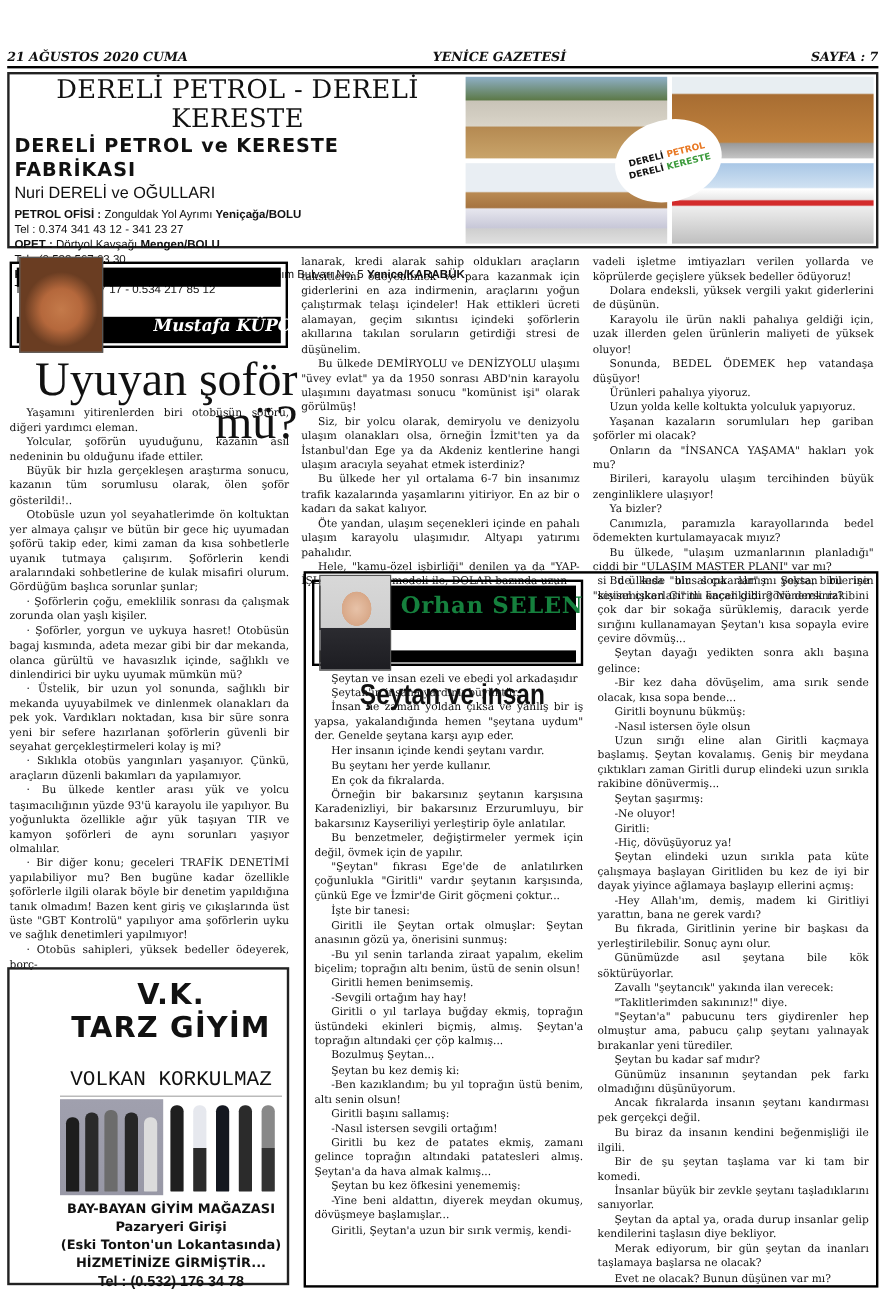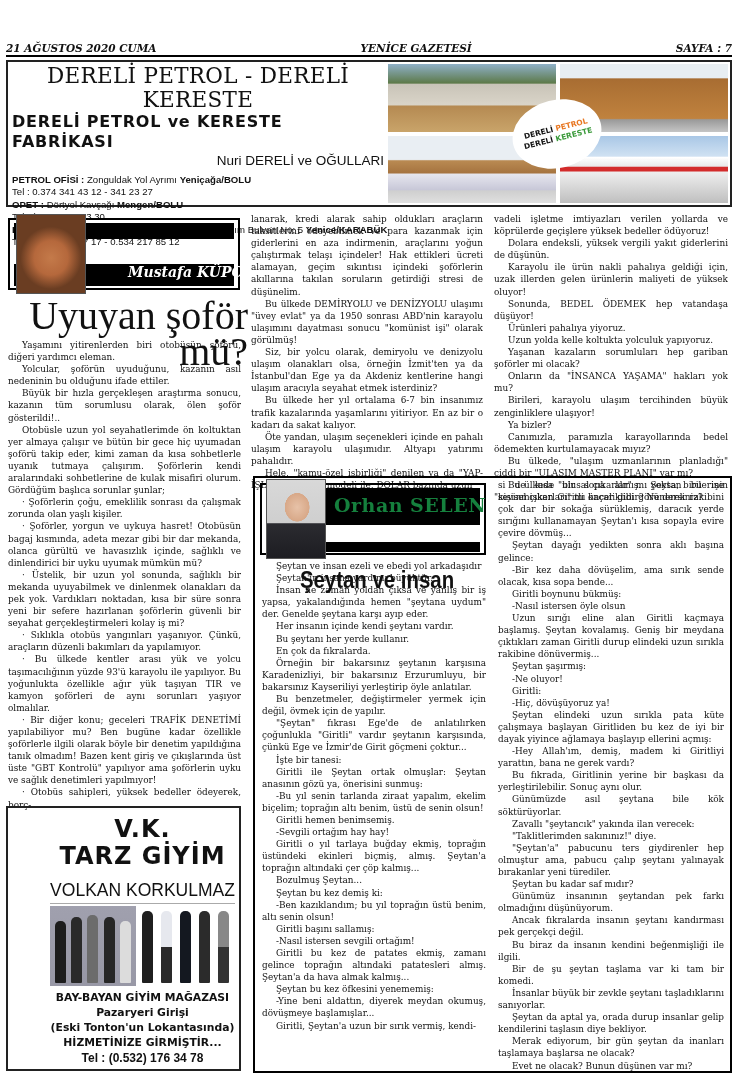--- a/index.html
+++ b/index.html
@@ -9,21 +9,21 @@
   .masthead { position: absolute; left: 6px; top: 40px; width: 726px; height: 14px;
     display: flex; justify-content: space-between; align-items: flex-end;
     font-family: "DejaVu Serif", serif; font-weight: bold; font-style: italic; font-size: 10.5px; }
   .masthead-rule { position: absolute; left: 6px; top: 55px; width: 726px; height: 2px; background: #000; }
 
   
   .ad1 { position: absolute; left: 6px; top: 60px; width: 726px; height: 147px; border: 2px solid #222; display: flex; }
   .ad1-text { width: 380px; padding: 2px 4px; }
   .ad1-h1 { font-family: "DejaVu Serif", serif; font-size: 21.5px; text-align: center; letter-spacing: 0.3px; line-height: 24px; }
   .ad1-h2 { font-family: "DejaVu Sans", sans-serif; font-weight: bold; font-size: 16px; text-align: left; line-height: 20px; letter-spacing: 0.8px; }
-  .ad1-h3 { font-family: "Liberation Sans", sans-serif; font-size: 13.5px; text-align: right; line-height: 18px; margin-bottom: 4px; }
+  .ad1-h3 { font-family: "Liberation Sans", sans-serif; font-size: 13.5px; text-align: left; line-height: 18px; margin-bottom: 4px; }
   .ad1-line { font-family: "Liberation Sans", sans-serif; font-size: 9.6px; line-height: 12.4px; white-space: nowrap; }
   .ad1-line b { font-weight: bold; }
   .ad1-photos { flex: 1; position: relative; display: grid; grid-template-columns: 1fr 1fr; grid-template-rows: 1fr 1fr; gap: 4px; padding: 2px 2px 2px 0; }
   .photo { position: relative; overflow: hidden; }
   .ph-lumber { background: linear-gradient(180deg, #8fb0c8 0%, #5d7a4a 28%, #c9c4b8 30%, #d9d4c8 60%, #b58a52 62%, #c9a46a 100%); }
   .ph-house { background: linear-gradient(180deg, #e8eef2 0%, #e8eef2 20%, #a86d32 22%, #c0823e 80%, #9a9a9a 82%, #c5c5c5 100%); }
   .ph-truck { background: linear-gradient(180deg, #e9eef3 0%, #e9eef3 35%, #b98a52 37%, #a67440 55%, #e6e6ee 57%, #c8c8d8 80%, #cfcfcf 82%, #e0e0e0 100%); }
   .ph-station { background: linear-gradient(180deg, #a9c7e6 0%, #cfe1f2 30%, #ffffff 32%, #e8e8e8 45%, #d32b2b 47%, #d32b2b 52%, #eeeeee 54%, #bfbfbf 100%); }
   .ad1-logo { position: absolute; left: 50%; top: 50%; width: 90px; height: 68px; margin-left: -47px; margin-top: -34px;
     background: #fff; border-radius: 50%; display: flex; flex-direction: column; align-items: center; justify-content: center;
@@ -48,21 +48,21 @@
   .col { position: absolute; font-family: "DejaVu Serif", serif; font-size: 8.9px; line-height: 12.1px; text-align: justify; }
   .col p { text-indent: 14px; }
   .col p.cont { text-indent: 0; }
 
   .box2 { position: absolute; left: 253px; top: 476px; width: 479px; height: 597px; border: 2px solid #000; }
 
   
   .ad2 { position: absolute; left: 6px; top: 806px; width: 235px; height: 265px; border: 2px solid #222; text-align: center; padding-left: 38px; }
   .ad2-t1 { font-family: "DejaVu Sans", sans-serif; font-weight: bold; font-size: 24px; line-height: 26px; margin-top: 8px; letter-spacing: 1px; }
   .ad2-t2 { font-family: "DejaVu Sans", sans-serif; font-weight: bold; font-size: 24px; line-height: 28px; letter-spacing: 1px; }
-  .ad2-t3 { font-family: Liberation Sans, sans-serif; font-size: 17.5px; line-height: 24px; margin-top: 8px; }
+  .ad2-t3 { font-family: Liberation Mono, monospace; font-size: 17.5px; line-height: 24px; margin-top: 18px; }
   .ad2-rule { height: 1px; background: #aaa; margin: 1px 4px 1px 4px; }
   .ad2-models { margin: 2px 4px 0 4px; height: 80px; display: flex; }
   .ad2-women { width: 86px; background: linear-gradient(180deg, #a0a0ae 0%, #9898a6 100%); display: flex; justify-content: space-around; align-items: flex-end; padding: 3px 2px; }
   .ad2-men { flex: 1; display: flex; justify-content: space-around; align-items: flex-end; padding: 3px 2px; }
   .fig { width: 11px; border-radius: 5px 5px 1px 1px; }
   .ad2-lines { font-family: "DejaVu Sans", sans-serif; font-weight: bold; font-size: 10.8px; line-height: 15px; margin-top: 4px; }
   .ad2-tel { font-family: "Liberation Sans", sans-serif; font-weight: bold; font-size: 12px; line-height: 16px; }
 </style>
 </head>
 <body>

